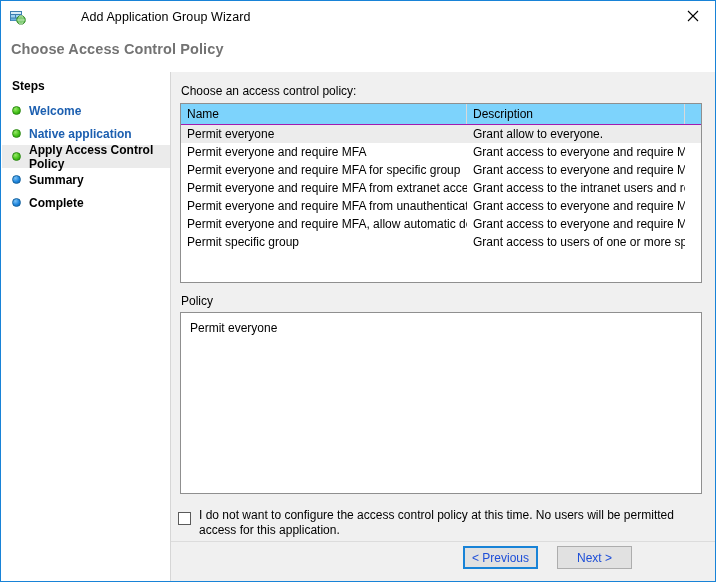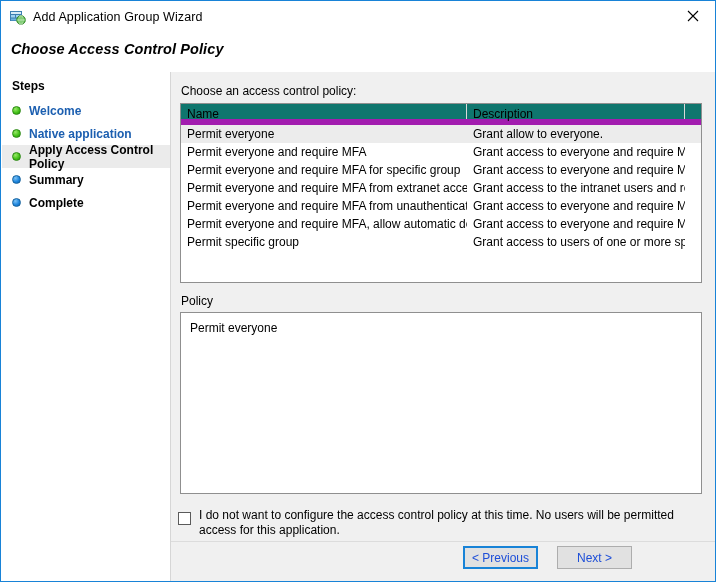--- a/index.html
+++ b/index.html
@@ -26,20 +26,21 @@
   }
   
   .titlebar {
     position: absolute;
     left: 0; top: 0;
     width: 714px;
     height: 31px;
     background: #ffffff;
     display: flex;
     align-items: center;
+    gap: 48px;
   }
   .title-icon {
     width: 16px;
     height: 16px;
     margin-left: 9px;
     margin-right: 7px;
     position: relative;
     flex: none;
   }
   .title-text {
@@ -57,23 +58,22 @@
     justify-content: center;
   }
   .close-btn svg { display:block; }
   
   .page-heading {
     position: absolute;
     left: 10px;
     top: 40px;
     font-size: 14.5px;
     font-weight: bold;
-    color: #000000;
+    color: #737373;
     letter-spacing: 0.1px;
-    font-style: italic;
   }
   
   .sidebar {
     position: absolute;
     left: 1px;
     top: 71px;
     width: 169px;
     height: 509px;
     background: #ffffff;
     border-right: 1px solid #d6d6d6;
@@ -136,22 +136,22 @@
     width: 522px;
     height: 180px;
     background: #ffffff;
     border: 1px solid #8f8f8f;
     box-sizing: border-box;
     overflow: hidden;
   }
   .lv-header {
     display: flex;
     height: 21px;
-    background: #0f766e;
-    border-bottom: 6px solid #a21caf;
+    background: #7dd3fc;
+    border-bottom: 1px solid #a21caf;
     box-sizing: border-box;
   }
   .lv-header .hcell {
     font-size: 12px;
     padding-left: 6px;
     line-height: 20px;
     box-sizing: border-box;
     color: #000;
   }
   .hcell.c-name { width: 286px; border-right: 1px solid #d9d9d9; }

